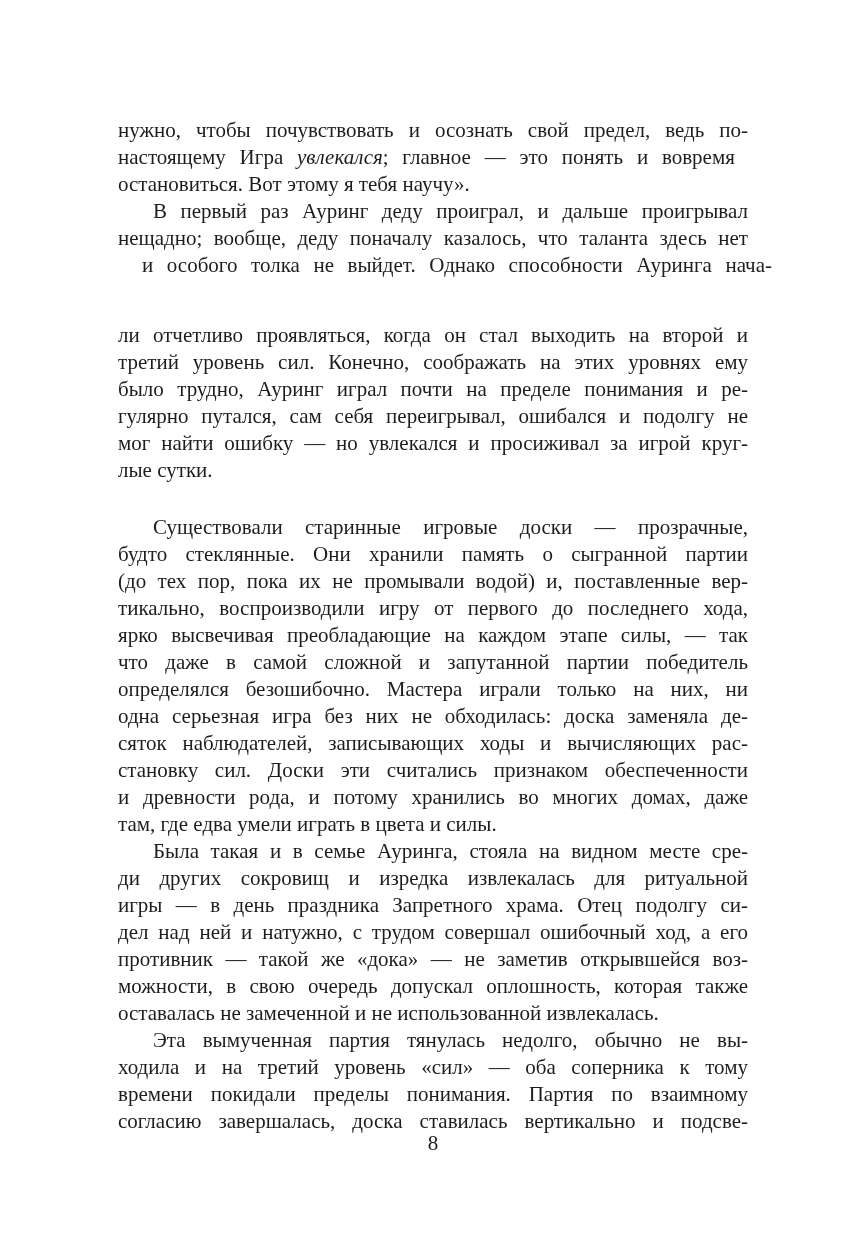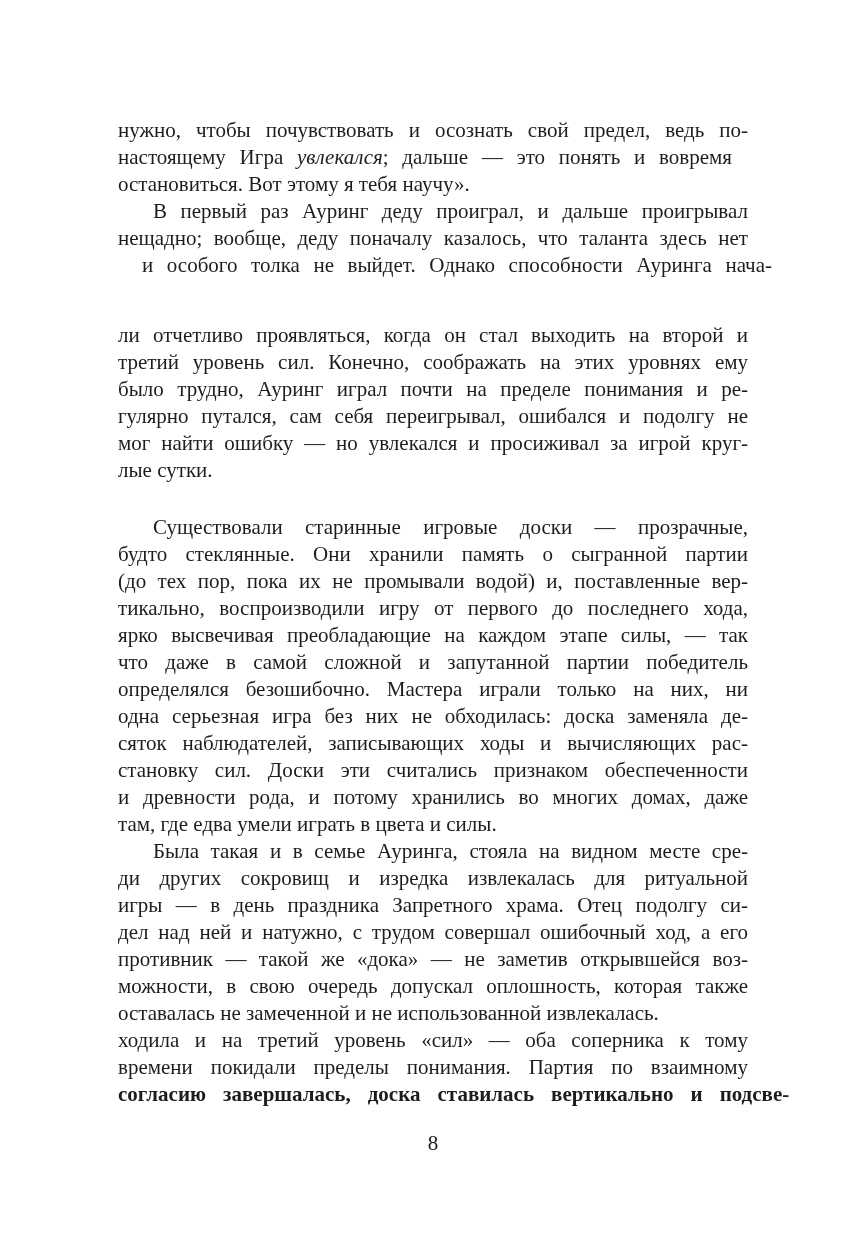--- a/index.html
+++ b/index.html
@@ -36,21 +36,21 @@
     line-height: 27px;
   }
 </style>
 </head>
 <body>
 
 <div class="text-block">
 
   <div class="para">
     <div class="line j" style="word-spacing: 9.74609px;"><span class="ln">нужно, чтобы почувствовать и осознать свой предел, ведь по-</span></div>
-    <div class="line j" style="word-spacing: 8.53711px;"><span class="ln"><span>настоящему Игра </span><i>увлекался</i><span>; дальше — это понять и вовремя</span></span></div>
+    <div class="line j" style="word-spacing: 8.53711px;"><span class="ln"><span>настоящему Игра </span><i>увлекался</i><span>; главное — это понять и вовремя</span></span></div>
     <div class="line"><span class="ln">остановиться. Вот этому я тебя научу».</span></div>
   </div>
 
   <div class="para">
     <div class="line j indent" style="word-spacing: 8.28711px;"><span class="ln">В первый раз Ауринг деду проиграл, и дальше проигрывал</span></div>
     <div class="line j" style="word-spacing: 6.20508px;"><span class="ln">нещадно; вообще, деду поначалу казалось, что таланта здесь нет</span></div>
     <div class="line j" style="word-spacing: 8.33398px; margin-left: 24px;"><span class="ln">и особого толка не выйдет. Однако способности Ауринга нача-</span></div>
     <div class="line j" style="word-spacing: 8.00347px; margin-top: 43px;"><span class="ln">ли отчетливо проявляться, когда он стал выходить на второй и</span></div>
     <div class="line j" style="word-spacing: 8.63086px;"><span class="ln">третий уровень сил. Конечно, соображать на этих уровнях ему</span></div>
     <div class="line j" style="word-spacing: 8.19271px;"><span class="ln">было трудно, Ауринг играл почти на пределе понимания и ре-</span></div>
@@ -80,20 +80,21 @@
     <div class="line j indent" style="word-spacing: 6.4px;"><span class="ln">Была такая и в семье Ауринга, стояла на видном месте сре-</span></div>
     <div class="line j" style="word-spacing: 14.2455px;"><span class="ln">ди других сокровищ и изредка извлекалась для ритуальной</span></div>
     <div class="line j" style="word-spacing: 8.1059px;"><span class="ln">игры — в день праздника Запретного храма. Отец подолгу си-</span></div>
     <div class="line j" style="word-spacing: 4.59659px;"><span class="ln">дел над ней и натужно, с трудом совершал ошибочный ход, а его</span></div>
     <div class="line j" style="word-spacing: 7.1875px;"><span class="ln">противник — такой же «дока» — не заметив открывшейся воз-</span></div>
     <div class="line j" style="word-spacing: 8.0067px;"><span class="ln">можности, в свою очередь допускал оплошность, которая также</span></div>
     <div class="line"><span class="ln">оставалась не замеченной и не использованной извлекалась.</span></div>
   </div>
 
   <div class="para">
+    <div class="line j indent" style="word-spacing: 11.8371px;"><span class="ln">Эта вымученная партия тянулась недолго, обычно не вы-</span></div>
     <div class="line j" style="word-spacing: 10.2937px;"><span class="ln">ходила и на третий уровень «сил» — оба соперника к тому</span></div>
     <div class="line j" style="word-spacing: 12.5729px;"><span class="ln">времени покидали пределы понимания. Партия по взаимному</span></div>
-    <div class="line j" style="word-spacing: 11.7734px; font-weight: bold;"><span class="ln">согласию завершалась, доска ставилась вертикально и подсве-</span></div>
+    <div class="line j" style="word-spacing: 11.7734px;"><span class="ln">согласию завершалась, доска ставилась вертикально и подсве-</span></div>
   </div>
 
 </div>
 
 <div class="page-number-row">8</div>
 
 </body></html>

